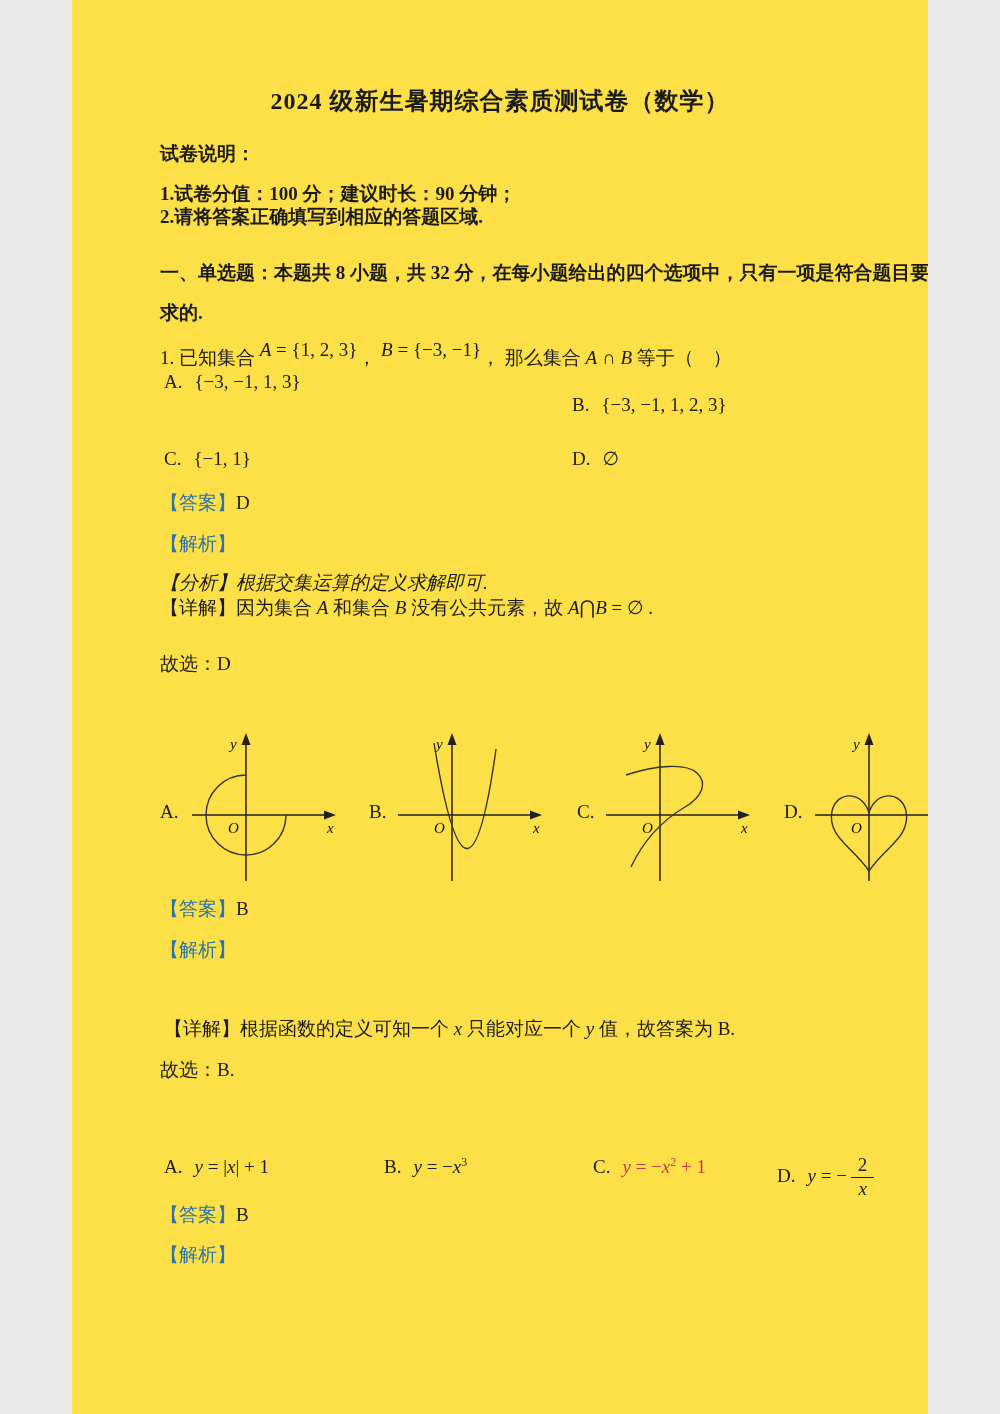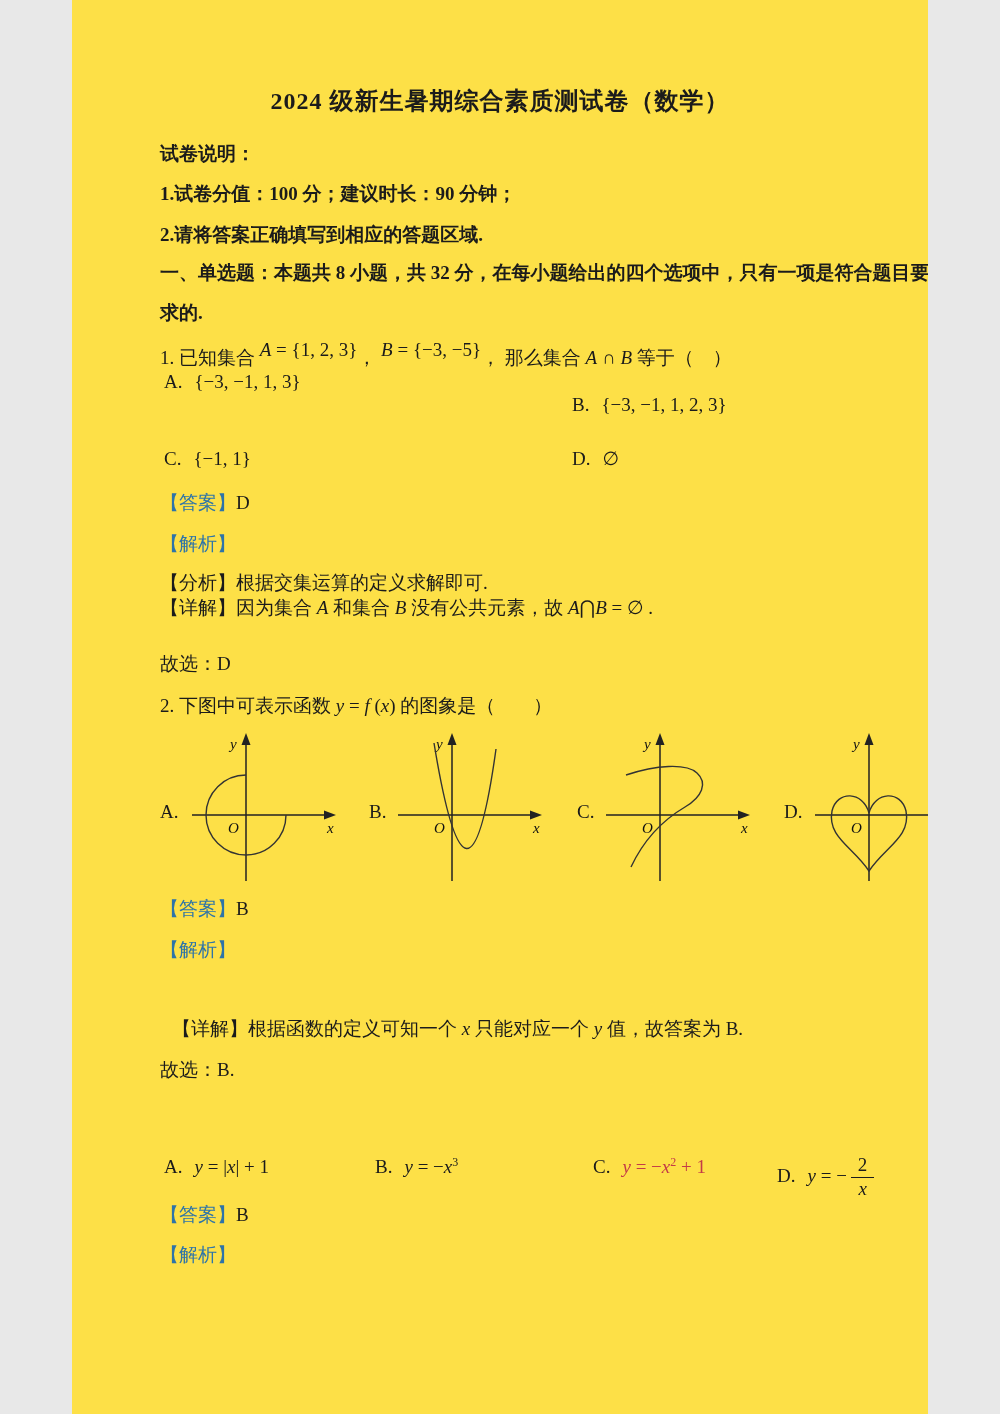--- a/index.html
+++ b/index.html
@@ -36,50 +36,49 @@
 </style>
 </head>
 <body>
 
 <div class="page">
 
   <div class="line title" style="top:86px;">2024 级新生暑期综合素质测试卷（数学）</div>
 
   <div class="line b" style="left:88px; top:142px;">试卷说明：</div>
   <div class="line b" style="left:88px; top:182px;">1.试卷分值：100 分；建议时长：90 分钟；</div>
-  <div class="line b" style="left:88px; top:223px;">2.请将答案正确填写到相应的答题区域.</div>
+  <div class="line b" style="left:88px; top:205px;">2.请将答案正确填写到相应的答题区域.</div>
   <div class="line b" style="left:88px; top:261px;">一、单选题：本题共 8 小题，共 32 分，在每小题给出的四个选项中，只有一项是符合题目要</div>
   <div class="line b" style="left:88px; top:301px;">求的.</div>
 
-  <div class="line" style="left:88px; top:346px;"><span class="sg-t">1. 已知集合 </span><span class="sg-ui">A</span><span class="sg-um"> = {1, 2, 3}</span><span class="sg-t">， </span><span class="sg-ui">B</span><span class="sg-um"> = {−3, −5}</span><span class="sg-t">， 那么集合 </span><span class="sg-i">A</span><span class="sg-m"> ∩ </span><span class="sg-i">B</span><span class="sg-t"> 等于（　）</span></div>
+  <div class="line" style="left:88px; top:346px;"><span class="sg-t">1. 已知集合 </span><span class="sg-ui">A</span><span class="sg-um"> = {1, 2, 3}</span><span class="sg-t">， </span><span class="sg-ui">B</span><span class="sg-um"> = {−3, −1}</span><span class="sg-t">， 那么集合 </span><span class="sg-i">A</span><span class="sg-m"> ∩ </span><span class="sg-i">B</span><span class="sg-t"> 等于（　）</span></div>
 
   <div class="line" style="left:92px; top:370px;">
     <span class="opt-label">A.</span><span><span class="sg-m">{−3, −1, 1, 3}</span></span>
   </div>
   <div class="line" style="left:500px; top:393px;">
     <span class="opt-label">B.</span><span><span class="sg-m">{−3, −1, 1, 2, 3}</span></span>
   </div>
   <div class="line" style="left:92px; top:447px;">
     <span class="opt-label">C.</span><span><span class="sg-m">{−1, 1}</span></span>
   </div>
   <div class="line" style="left:500px; top:447px;">
     <span class="opt-label">D.</span><span><span class="sg-m">∅</span></span>
   </div>
 
   <div class="line" style="left:88px; top:491px;">
     <span class="blue">【答案】</span><span>D</span>
   </div>
   <div class="line" style="left:88px; top:532px;">
     <span class="blue">【解析】</span>
   </div>
-  <div class="line" style="left:88px; top:571px;">【分析】根据交集运算的定义求解即可.</div>
+  <div class="line" style="left:88px; top:571px;font-style:italic;">【分析】根据交集运算的定义求解即可.</div>
   <div class="line" style="left:88px; top:596px;"><span class="sg-t">【详解】因为集合 </span><span class="sg-i">A</span><span class="sg-t"> 和集合 </span><span class="sg-i">B</span><span class="sg-t"> 没有公共元素，故 </span><span class="sg-i">A</span><span class="sg-m">⋂</span><span class="sg-i">B</span><span class="sg-m"> = ∅ .</span></div>
   <div class="line" style="left:88px; top:652px;">故选：D</div>
 
-  <div class="line" style="left:88px; top:694px;"><span class="sg-t">2. 下图中可表示函数 </span><span class="sg-i">y</span><span class="sg-m"> = </span><span class="sg-i">f</span><span class="sg-m"> (</span><span class="sg-i">x</span><span class="sg-m">) </span><span class="sg-t">的图象是（　　）</span></div>
 
   <div class="line" style="left:88px; top:800px;">A.</div>
   <div class="line" style="left:297px; top:800px;">B.</div>
   <div class="line" style="left:505px; top:800px;">C.</div>
   <div class="line" style="left:712px; top:800px;">D.</div>
 
   <svg class="panel" style="left:112px; top:729px;" width="160" height="158" viewBox="0 0 160 158">
     <line class="ax" x1="62" y1="12" x2="62" y2="152"></line>
     <polygon class="axf" points="62,4 57.5,16 66.5,16"></polygon>
     <line class="ax" x1="8" y1="86" x2="144" y2="86"></line>
@@ -122,28 +121,28 @@
     <text class="axlab" x="44" y="104">O</text>
     <path class="curve" d="M 62 84 C 56 62 30 61 25 82 C 20 108 46 118 62 142 C 78 118 104 108 99 82 C 94 61 68 62 62 84"></path>
   </svg>
 
   <div class="line" style="left:88px; top:897px;">
     <span class="blue">【答案】</span><span>B</span>
   </div>
   <div class="line" style="left:88px; top:938px;">
     <span class="blue">【解析】</span>
   </div>
-  <div class="line" style="left:100px; top:1017px;"><span class="sg-t">【详解】根据函数的定义可知一个 </span><span class="sg-i">x</span><span class="sg-t"> 只能对应一个 </span><span class="sg-i">y</span><span class="sg-t"> 值，故答案为 B.</span></div>
+  <div class="line" style="left:92px; top:1017px;"><span class="sg-t">【详解】根据函数的定义可知一个 </span><span class="sg-i">x</span><span class="sg-t"> 只能对应一个 </span><span class="sg-i">y</span><span class="sg-t"> 值，故答案为 B.</span></div>
   <div class="line" style="left:88px; top:1058px;">故选：B.</div>
 
 
   <div class="line" style="left:92px; top:1155px;">
     <span class="opt-label">A.</span><span><span class="sg-i">y</span><span class="sg-m"> = |</span><span class="sg-i">x</span><span class="sg-m">| + 1</span></span>
   </div>
-  <div class="line" style="left:303px; top:1155px;">
+  <div class="line" style="left:312px; top:1155px;">
     <span class="opt-label">B.</span><span><span class="sg-i">y</span><span class="sg-m"> = −</span><span class="sg-i">x</span><span class="sg-sup">3</span></span>
   </div>
   <div class="line" style="left:521px; top:1155px;">
     <span class="opt-label">C.</span><span><span class="sg-ri">y</span><span class="sg-rm"> = −</span><span class="sg-ri">x</span><span class="sg-rsup">2</span><span class="sg-rm"> + 1</span></span>
   </div>
   <div class="line" style="left:705px; top:1155px;">
     <span class="opt-label">D.</span><span><span class="sg-i">y</span><span class="sg-m"> = −</span><span class="frac">
           <span class="num">2</span>
           <span class="den">x</span>
         </span></span>

